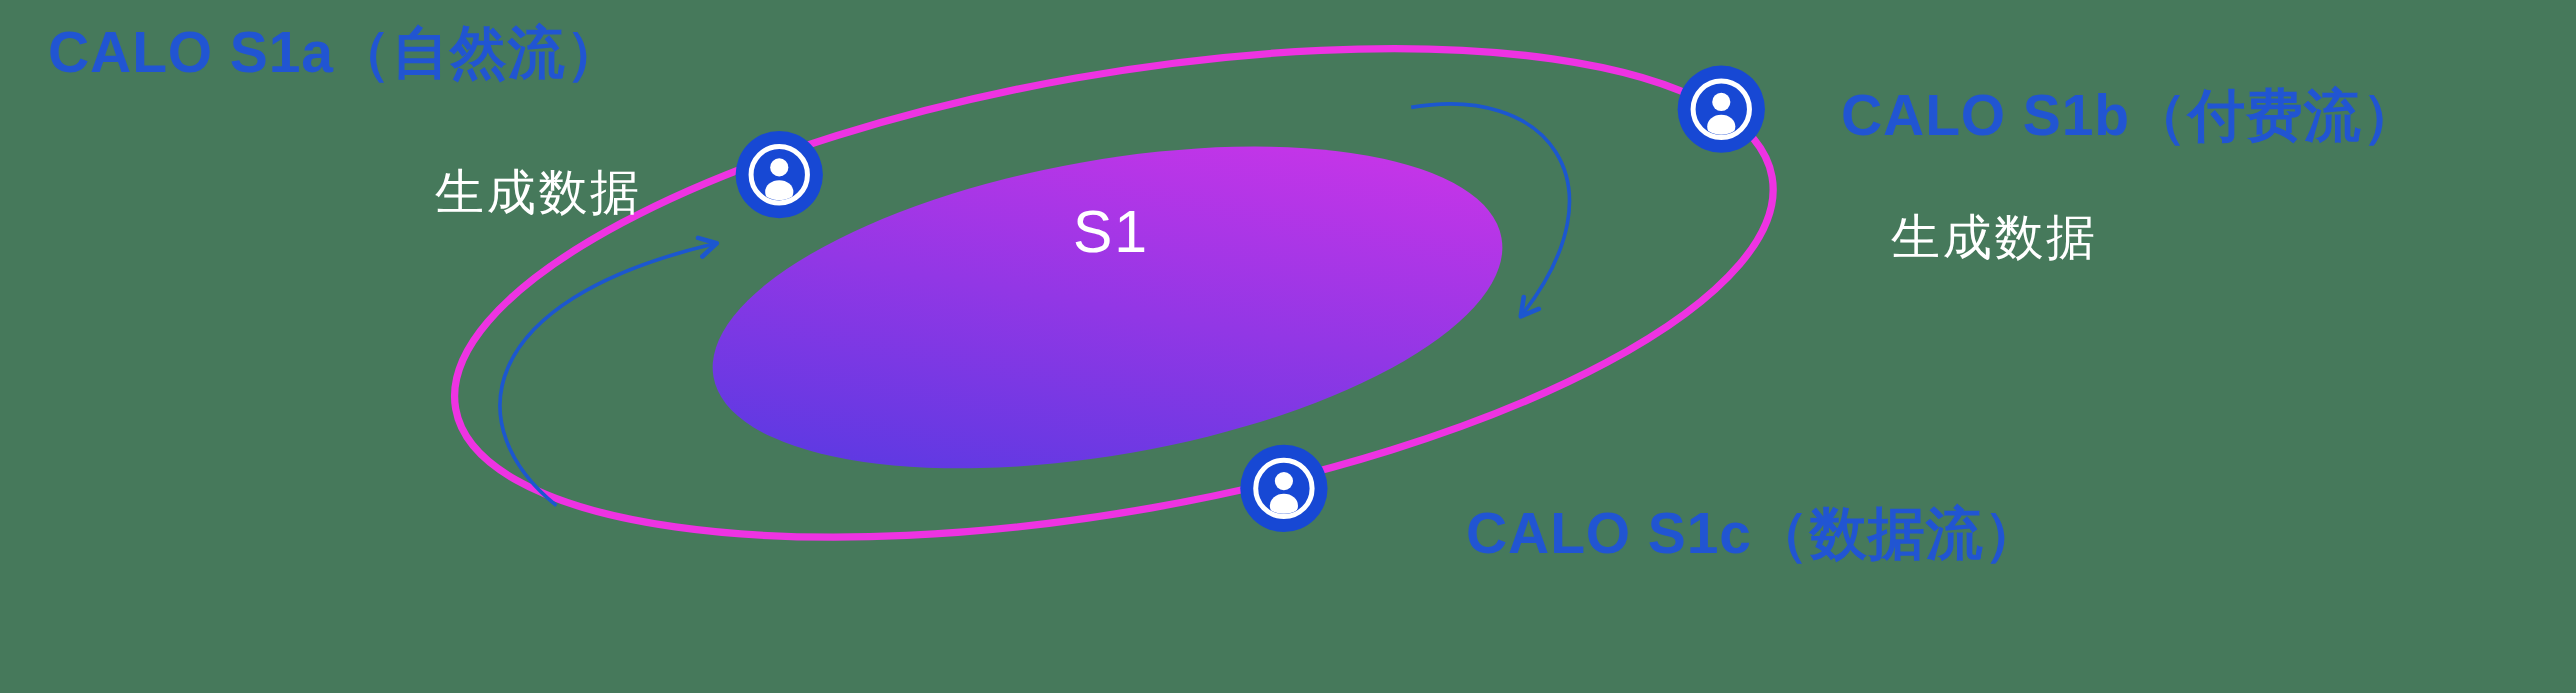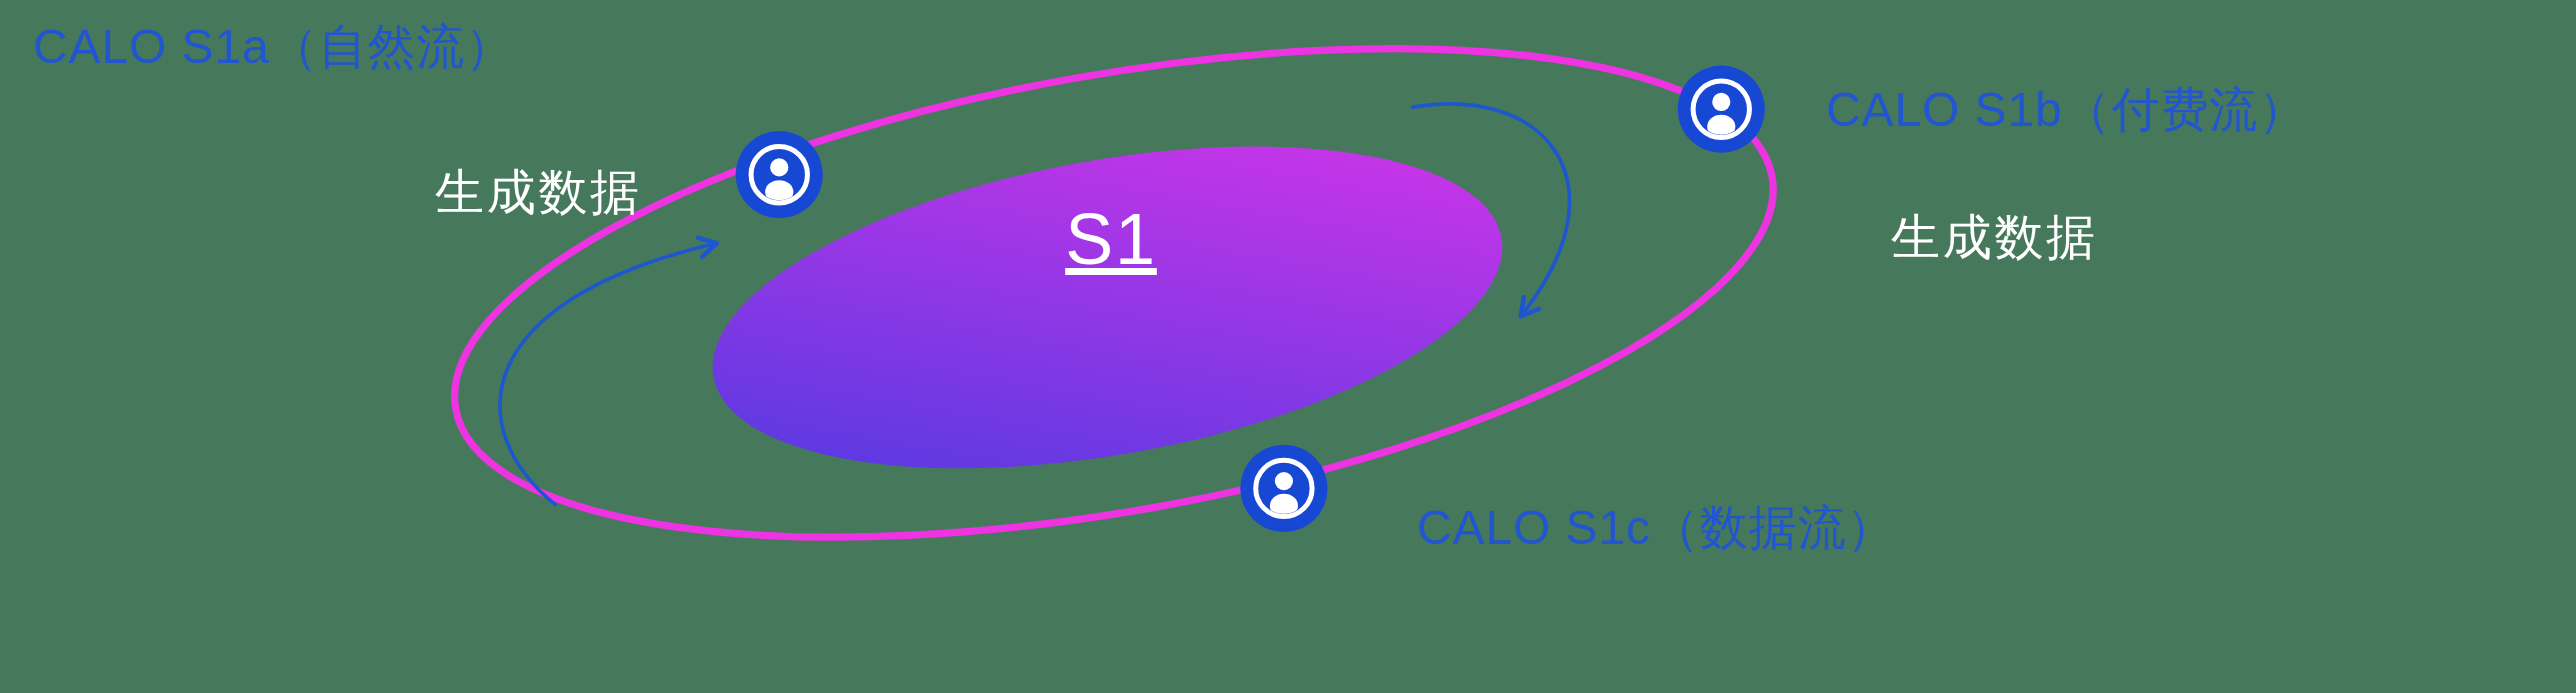--- a/index.html
+++ b/index.html
@@ -19,46 +19,46 @@
     height: 694px;
   }
   svg.scene {
     position: absolute;
     left: 0;
     top: 0;
   }
   .label-blue {
     position: absolute;
     color: var(--label, #2155d2);
-    font-size: 48px;
-    font-weight: 400;
+    font-size: 57px;
+    font-weight: 700;
     letter-spacing: 0.9px;
     white-space: nowrap;
+    margin-left: 15px;
   }
   .label-white {
     position: absolute;
     color: var(--text_light, #ffffff);
     font-size: 49px;
     font-weight: 400;
     letter-spacing: 2.7px;
     white-space: nowrap;
   }
   .center-text {
     position: absolute;
     left: 793px;
     top: 198px;
     width: 636px;
     text-align: center;
     color: var(--text_light, #ffffff);
   }
   .center-title {
-    font-size: 72px;
+    font-size: 59px;
     font-weight: 500;
     letter-spacing: 1.8px;
-    text-decoration: underline;
   }
   .center-sub {
     font-size: 48px;
     font-weight: 400;
     margin-top: 12.7px;
     letter-spacing: 2.7px;
     white-space: pre;
   }
 </style>
 </head>
@@ -118,16 +118,16 @@
   <div class="center-text">
     <div class="center-title">S1</div>
   </div>
 
   <div class="label-blue" style="left:33px; top:14.5px">CALO S1a（自然流）</div>
   <div class="label-white" style="left:435px; top:160px">生成数据</div>
 
   <div class="label-blue" style="left:1826px; top:78px">CALO S1b（付费流）</div>
   <div class="label-white" style="left:1891px; top:205px">生成数据</div>
 
-  <div class="label-blue" style="left:1417px; top:496px">CALO S1c（数据流）</div>
+  <div class="label-blue" style="left:1451px; top:496px">CALO S1c（数据流）</div>
 
 </div>
 
 
 </body></html>

